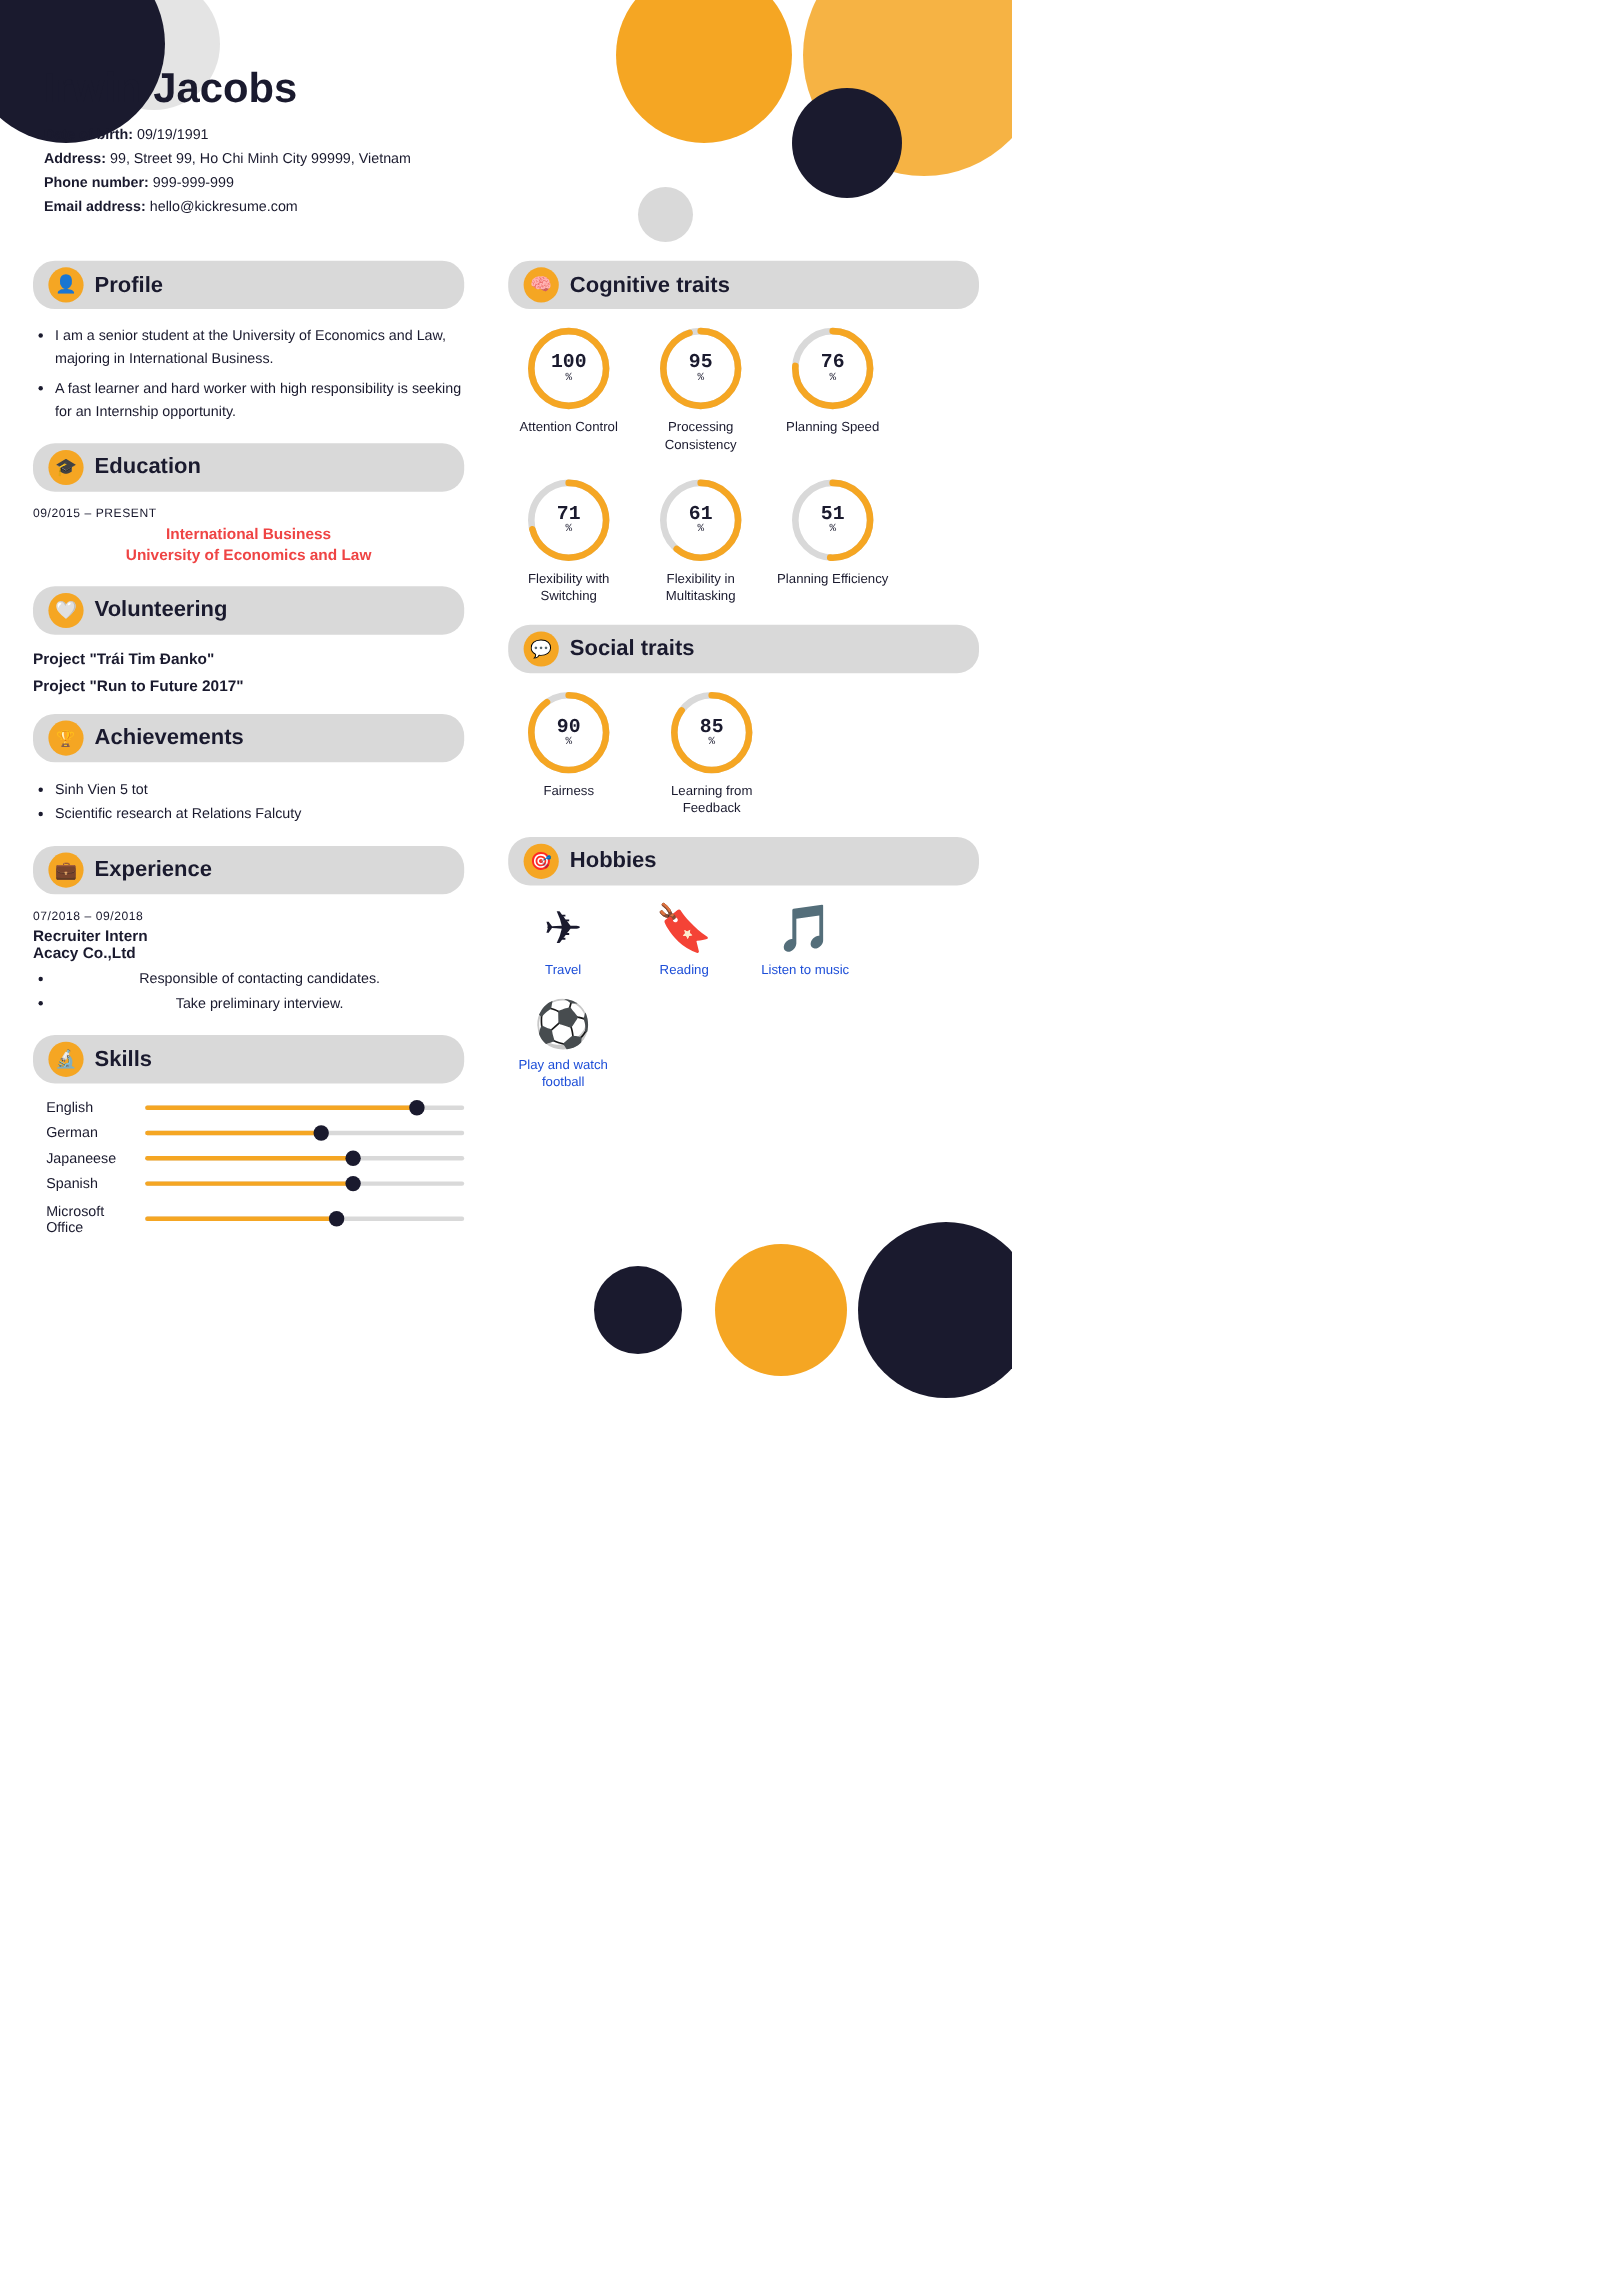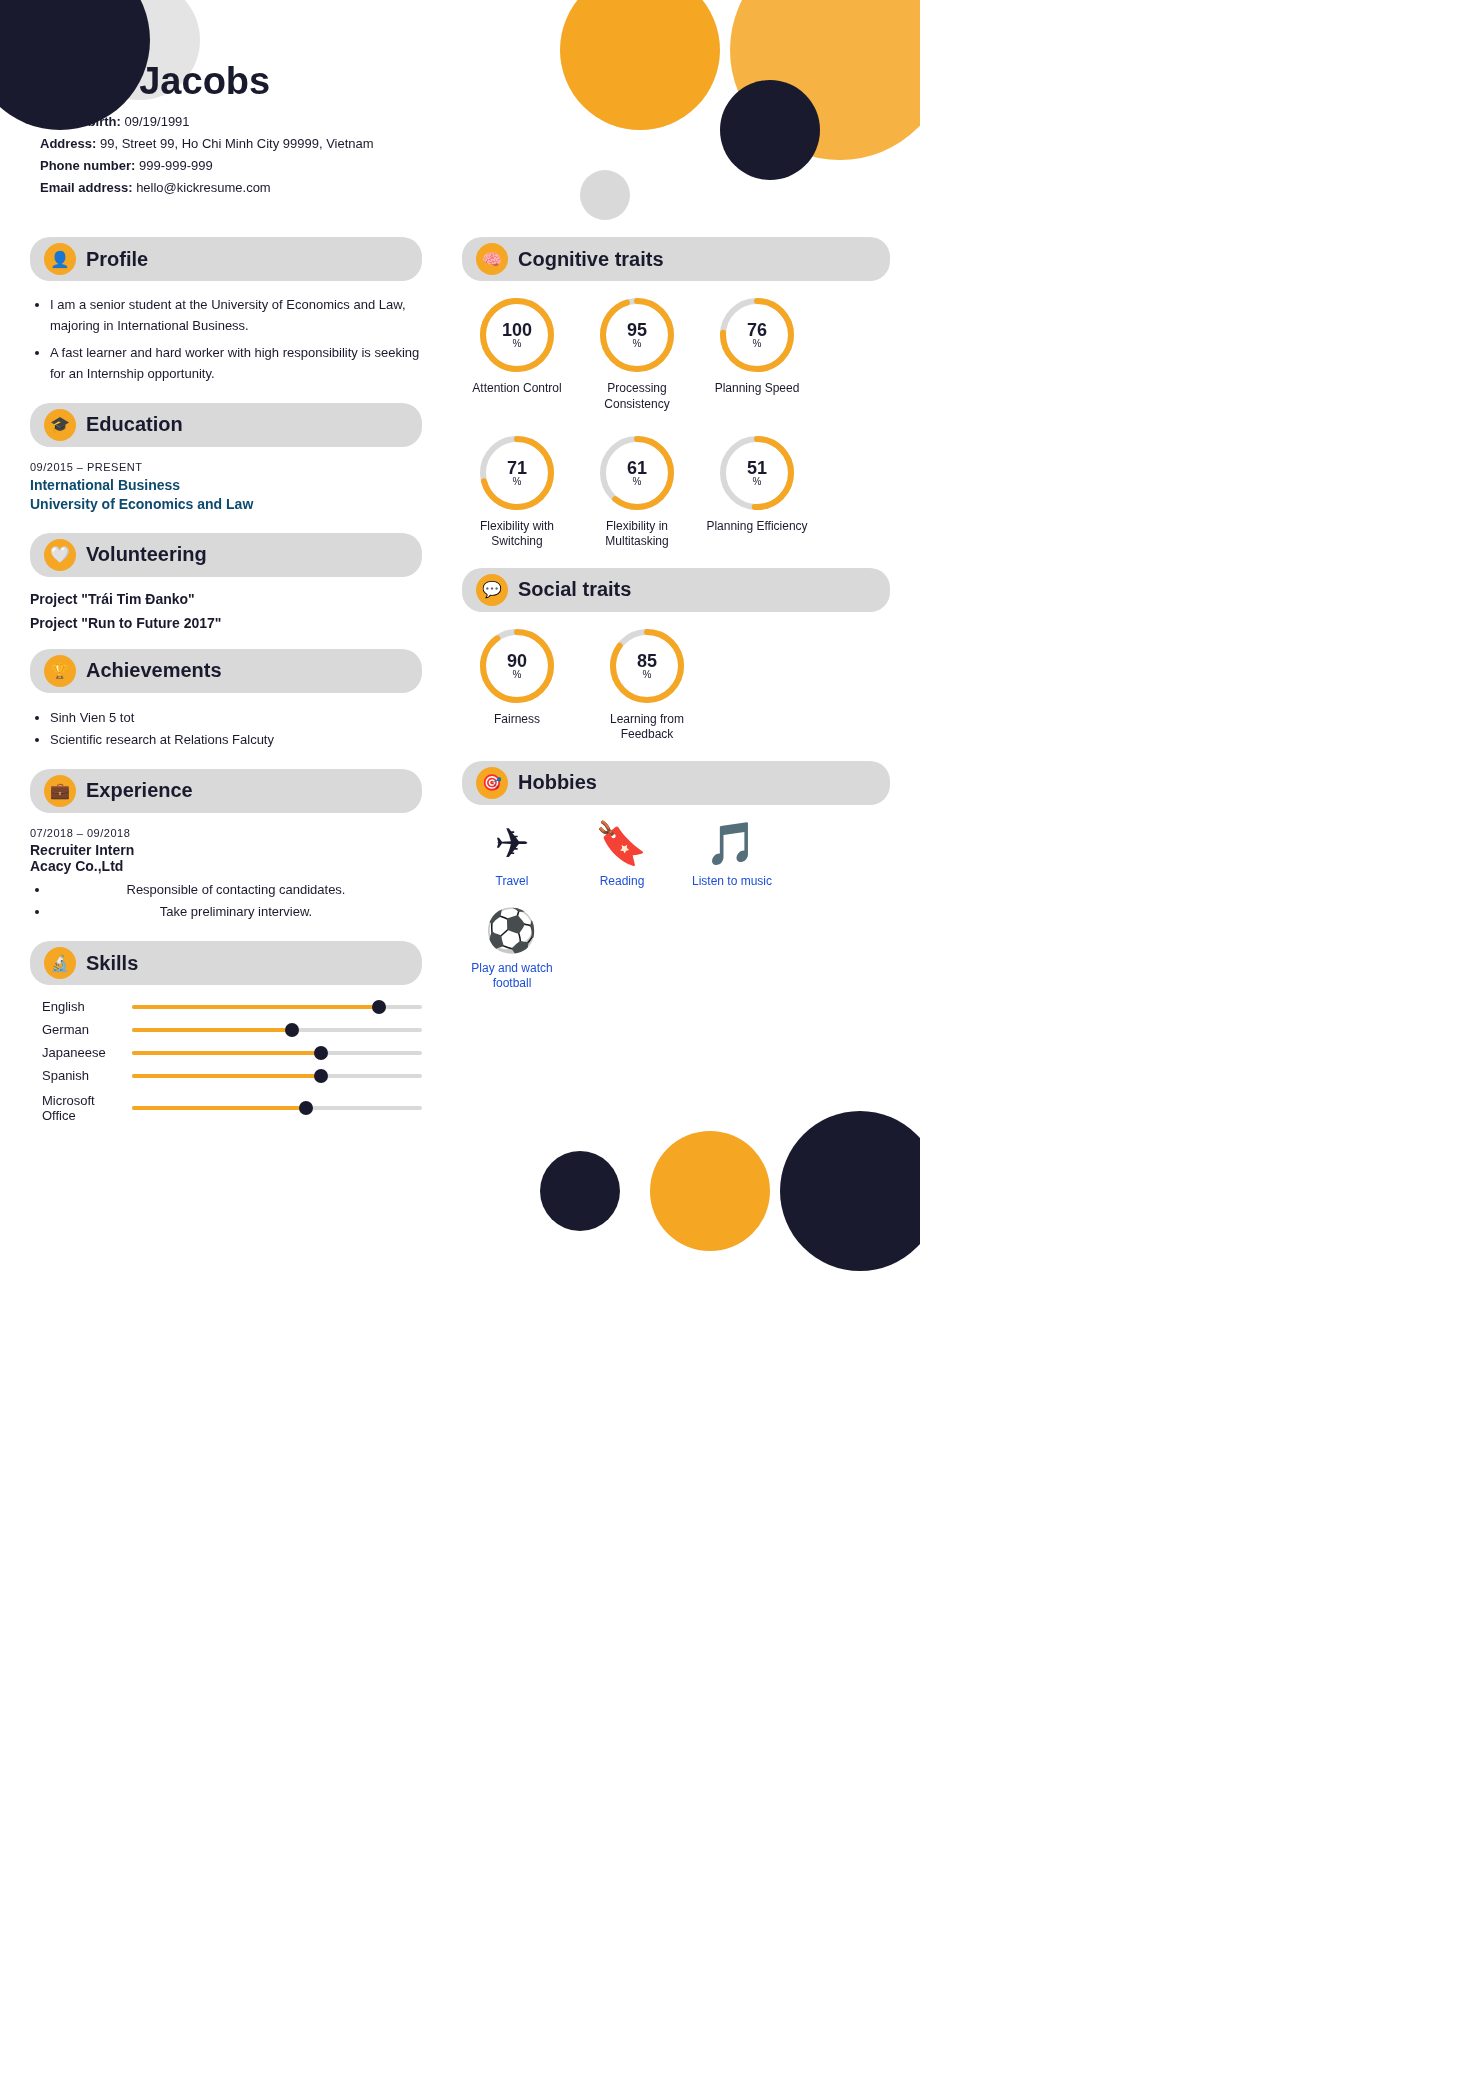--- a/index.html
+++ b/index.html
@@ -98,22 +98,23 @@
     .edu-date {
       font-size: 11px;
       color: #1a1a2e;
       text-transform: uppercase;
       letter-spacing: 0.5px;
       margin-bottom: 3px;
     }
     .edu-degree {
       font-size: 14px;
       font-weight: 700;
-      color: #0c4a6e;
+      color: #ef4444;
       line-height: 1.4;
+      text-align: center;
     }
 
     
     .vol-item {
       font-size: 14px;
       font-weight: 700;
       color: #1a1a2e;
       margin-bottom: 8px;
     }
 
@@ -200,20 +201,21 @@
     .trait-item {
       display: flex;
       flex-direction: column;
       align-items: center;
       width: 110px;
     }
     .circle-container {
       position: relative;
       width: 80px;
       height: 80px;
+      font-family: Liberation Mono, monospace;
     }
     .circle-container svg {
       transform: rotate(-90deg);
     }
     .circle-bg {
       fill: none;
       stroke: #d9d9d9;
       stroke-width: 6;
     }
     .circle-fill {

